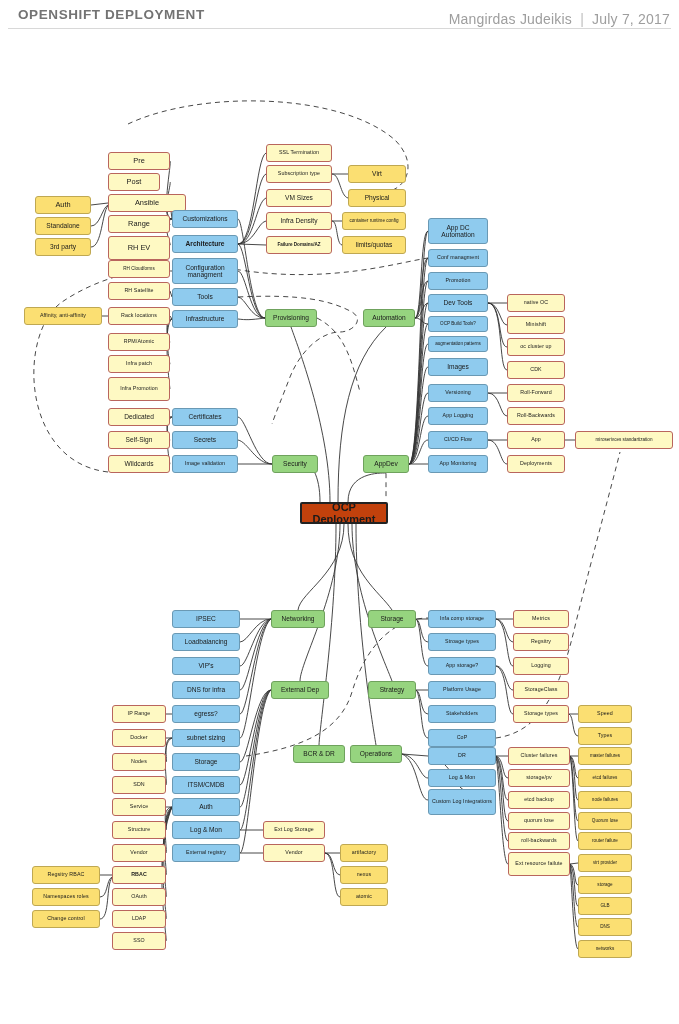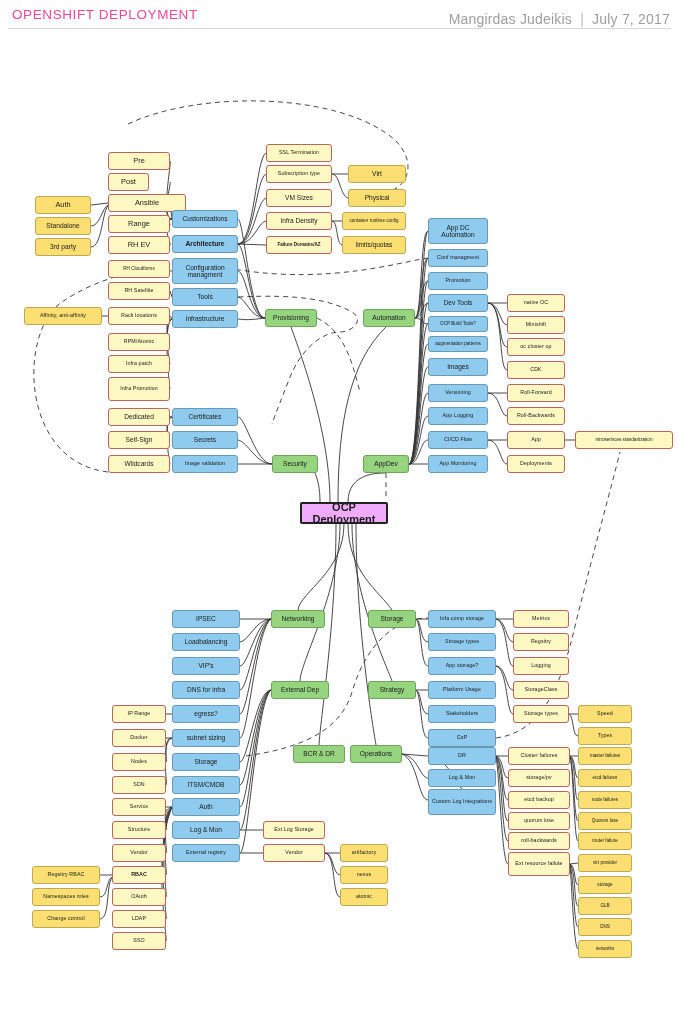--- a/index.html
+++ b/index.html
@@ -1,40 +1,40 @@
 <!DOCTYPE html>
 <html><head>
 <meta charset="utf-8">
 <style>
   html,body{margin:0;padding:0;background:#ffffff;}
   body{font-family:"Liberation Sans", sans-serif;color:#1a1a1a;}
   #page{position:relative;width:679px;height:1024px;overflow:hidden;background:#fff;}
 
   
   #header{position:absolute;left:0;top:0;width:679px;height:32px;}
-  #header-title{position:absolute;left:12px;top:7px;font-size:13.5px;letter-spacing:.6px;
-                color:#ec4899;font-weight:400;}
+  #header-title{position:absolute;left:18px;top:7px;font-size:13.5px;letter-spacing:.6px;
+                color:#737373;font-weight:700;}
   #header-meta{position:absolute;right:9px;top:11px;font-size:14px;color:#9e9e9e;letter-spacing:.2px;}
   #header-meta span{display:inline-block;}
   #header-sep{display:inline-block;margin:0 4px;color:#c0c0c0;}
   #header-rule{position:absolute;left:8px;top:28px;width:663px;height:1px;background:#d8d8d8;}
 
   
   #canvas{position:absolute;left:0;top:32px;width:679px;height:992px;}
   #edges{position:absolute;left:0;top:0;width:679px;height:992px;pointer-events:none;}
 
   .node{position:absolute;box-sizing:border-box;border:1px solid #8a8a8a;border-radius:3px;
         display:flex;align-items:center;justify-content:center;text-align:center;
         font-size:7.4px;line-height:1.12;padding:1px 2px;overflow:hidden;
         box-shadow:0 0 0 0 rgba(0,0,0,0);}
   .red   {background:#fef9c3;border-color:#b9655d;}
   .blue  {background:#8fcbee;border-color:#6a99b4;}
   .yellow{background:#fbdf72;border-color:#bfa852;}
   .green {background:#96d47f;border-color:#6fa25d;}
-  .grey  {background:#f0abfc;border-color:#222;border-width:2px;font-weight:bold;
+  .grey  {background:#c2410c;border-color:#222;border-width:2px;font-weight:bold;
           font-size:11px;border-radius:2px;}
   .bold{font-weight:bold;}
   .tiny{font-size:5.3px;letter-spacing:.1px;}
   .xtiny{font-size:4.6px;letter-spacing:0px;}
   .sm{font-size:6.6px;}
 </style>
 </head>
 <body>
 
 <div id="page">
@@ -215,24 +215,24 @@
         <path d="M238 265 C300 262 330 268 352 280 C365 288 352 300 340 300 C320 300 300 320 290 345 C282 366 276 380 272 392"></path>
         <path d="M317 286 C345 300 352 330 360 360"></path>
         <path d="M246 724 C300 716 340 700 352 660 C368 606 400 586 428 586"></path>
         <path d="M386 432 C386 450 386 460 386 468"></path>
         <path d="M496 706 C540 700 560 660 576 590 C596 510 610 460 620 420"></path>
       </g>
     </svg>
 
     <div id="nodes">
         <div class="node red" style="left: 108px; top: 120px; width: 62px; height: 18px;">Pre</div>
-        <div class="node red" style="left: 108px; top: 141px; width: 41px; height: 18px;">Post</div>
+        <div class="node red" style="left: 108px; top: 141px; width: 52px; height: 18px;">Post</div>
         <div class="node red" style="left: 108px; top: 162px; width: 78px; height: 18px;">Ansible</div>
         <div class="node red" style="left: 108px; top: 183px; width: 62px; height: 18px;">Range</div>
-        <div class="node red" style="left: 108px; top: 204px; width: 62px; height: 18px;">RH EV</div>
+        <div class="node red" style="left: 108px; top: 204px; width: 62px; height: 24px;">RH EV</div>
         <div class="node red xtiny" style="left: 108px; top: 228px; width: 62px; height: 18px;">RH Cloudforms</div>
         <div class="node red tiny" style="left: 108px; top: 250px; width: 62px; height: 18px;">RH Satellite</div>
         <div class="node red tiny" style="left: 108px; top: 275px; width: 62px; height: 18px;">Rack locations</div>
         <div class="node red tiny" style="left: 108px; top: 301px; width: 62px; height: 18px;">RPM/Atomic</div>
         <div class="node red tiny" style="left: 108px; top: 323px; width: 62px; height: 18px;">Infra patch</div>
         <div class="node red tiny" style="left: 108px; top: 345px; width: 62px; height: 24px;">Infra Promotion</div>
         <div class="node yellow" style="left: 35px; top: 164px; width: 56px; height: 18px;">Auth</div>
         <div class="node yellow sm" style="left: 35px; top: 185px; width: 56px; height: 18px;">Standalone</div>
         <div class="node yellow sm" style="left: 35px; top: 206px; width: 56px; height: 18px;">3rd party</div>
         <div class="node yellow tiny" style="left: 24px; top: 275px; width: 78px; height: 18px;">Affinity, anti-affinity</div>

